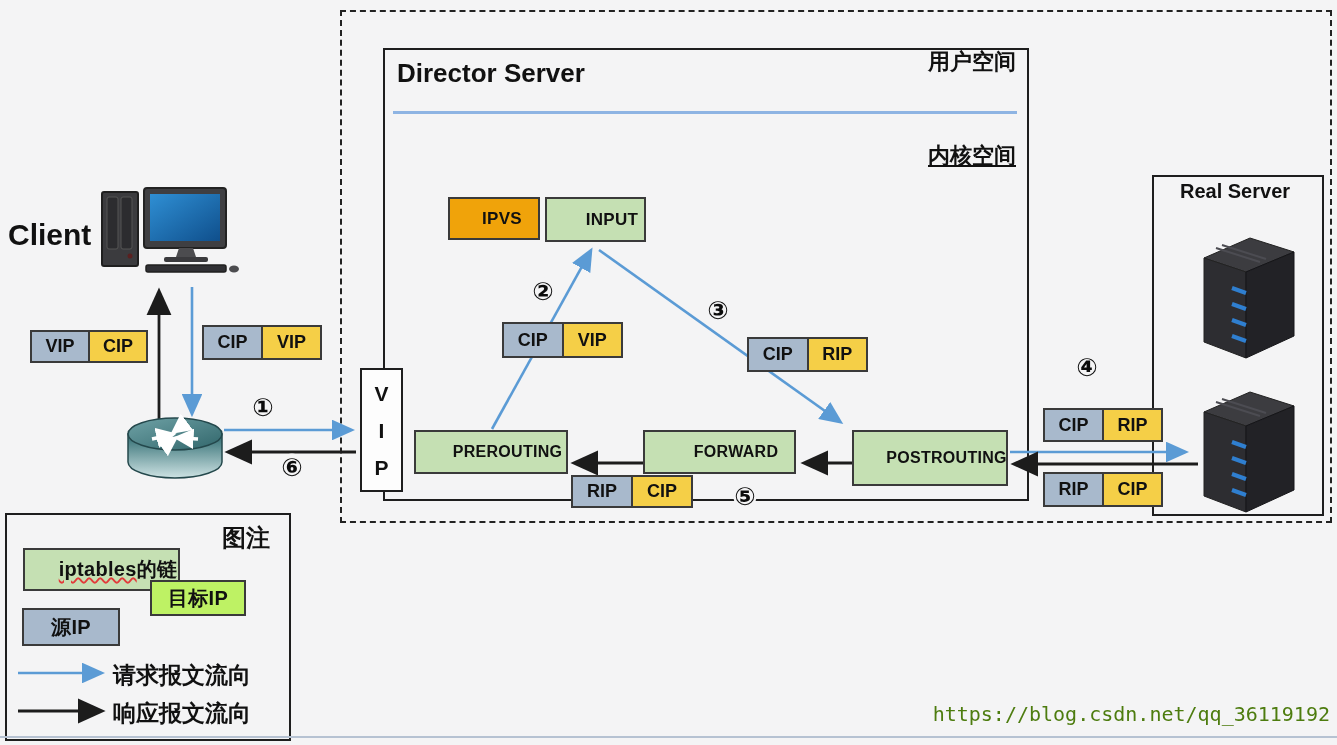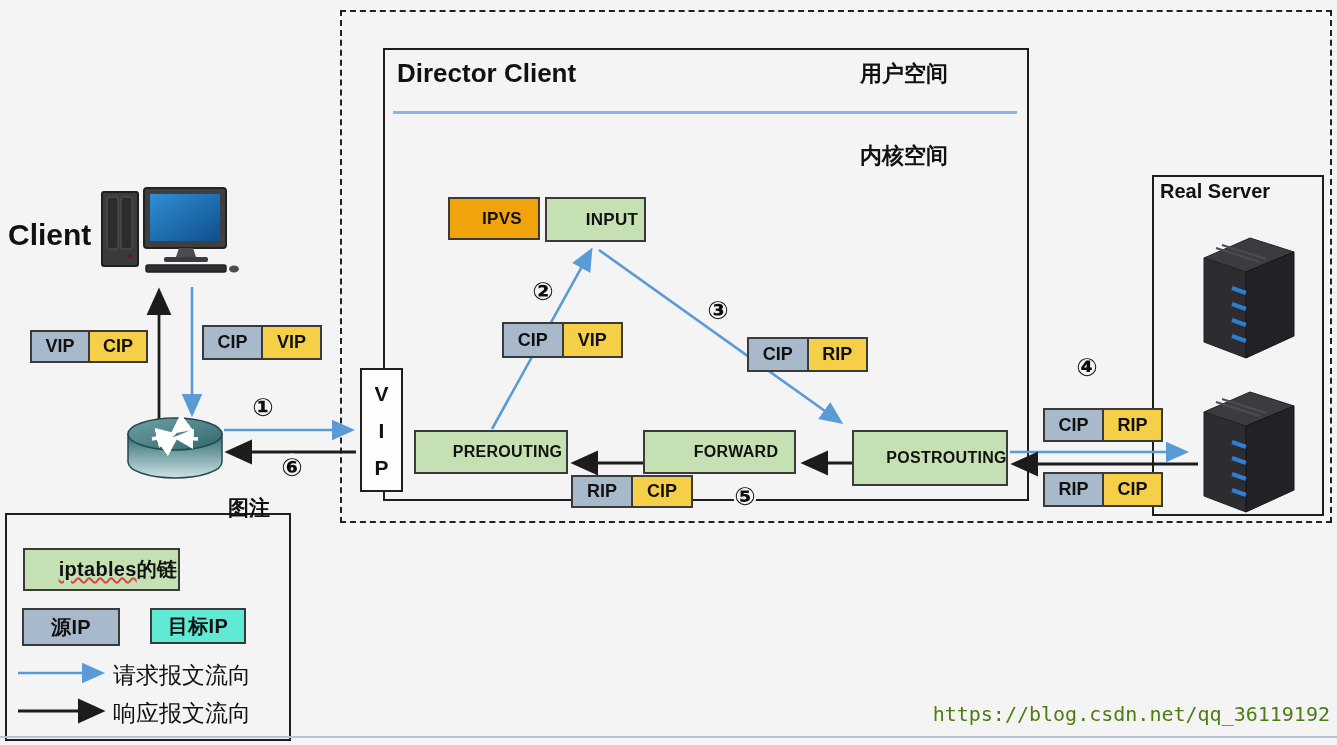--- a/index.html
+++ b/index.html
@@ -37,21 +37,21 @@
     font-weight:bold;font-size:21px;line-height:37px;box-sizing:border-box;
   }
   .num{
     z-index:9;font-size:25px;font-weight:600;color:#0c0c0c;
     transform:translate(-50%,-50%);background:#f4f4f5;border-radius:50%;
     line-height:1;padding:1px;
   }
   .lbl{font-weight:bold;white-space:nowrap;}
   .sep{background:#8eb4e3;height:2.5px;z-index:2;}
   #lines{position:absolute;left:0;top:0;z-index:4;}
-  .legend-text{font-weight:normal;font-size:23px;white-space:nowrap;}
+  .legend-text{font-weight:bold;font-size:23px;white-space:nowrap;}
   .wavy{text-decoration-line:underline;text-decoration-style:wavy;text-decoration-color:#e23b3b;text-decoration-thickness:1.5px;}
   .watermark{
     font-family:"DejaVu Sans Mono","Liberation Mono",monospace;
     color:#4d7c0f;font-size:20px;z-index:3;white-space:nowrap;
   }
   .bottom-rule{background:#b6c2d2;z-index:10;}
   .icon{z-index:5;}
 </style>
 </head>
 <body>
@@ -159,24 +159,24 @@
     <path d="M20,16 L64,30 M26,13 L70,27" stroke="#4c4c52" stroke-width="2"></path>
     <g stroke="#2f7fd0" stroke-width="4">
       <path d="M36,56 L50,61"></path>
         <path d="M36,72 L50,77"></path>
         <path d="M36,88 L50,93"></path>
         <path d="M36,104 L50,109"></path>
     </g>
   </svg>
 
   <div class="abs lbl" style="left:8px;top:218px;font-size:30px;z-index:6;">Client</div>
-  <div class="abs lbl" style="left:397px;top:58px;font-size:26px;z-index:6;">Director Client</div>
-  <div class="abs lbl" style="left:860px;top:59px;width:156px;font-size:22px;z-index:6;">用户空间</div>
-  <div class="abs lbl" style="left:860px;top:141px;width:156px;font-size:22px;z-index:6;">内核空间</div>
-  <div class="abs lbl" style="left:1160px;top:180px;width:150px;text-align:left;font-size:20px;z-index:6;">Real Server</div>
+  <div class="abs lbl" style="left:397px;top:58px;font-size:26px;z-index:6;">Director Server</div>
+  <div class="abs lbl" style="left:860px;top:47px;width:156px;text-align:right;font-size:22px;z-index:6;">用户空间</div>
+  <div class="abs lbl" style="left:860px;top:141px;width:156px;text-align:right;font-size:22px;z-index:6;text-decoration:underline;">内核空间</div>
+  <div class="abs lbl" style="left:1160px;top:180px;width:150px;text-align:center;font-size:20px;z-index:6;">Real Server</div>
 
   <div class="abs chain orange" style="left:448px;top:197px;width:92px;height:43px;">IPVS</div>
   <div class="abs chain green" style="left:545px;top:197px;width:101px;height:45px;">INPUT</div>
   <div class="abs chain green" style="left:414px;top:430px;width:154px;height:44px;font-size:16px;">PREROUTING</div>
   <div class="abs chain green" style="left:643px;top:430px;width:153px;height:44px;font-size:16px;">FORWARD</div>
   <div class="abs chain green" style="left:852px;top:430px;width:156px;height:56px;font-size:16px;">POSTROUTING</div>
 
   <div class="abs vipcol" style="left:360px;top:368px;width:43px;height:124px;">
     <span>V</span>
     <span>I</span>
@@ -212,25 +212,25 @@
     <div class="dst">CIP</div>
   </div>
 
   <div class="abs num" style="left:263px;top:407px;">①</div>
   <div class="abs num" style="left:543px;top:291px;">②</div>
   <div class="abs num" style="left:718px;top:310px;">③</div>
   <div class="abs num" style="left:1087px;top:367px;">④</div>
   <div class="abs num" style="left:745px;top:496px;">⑤</div>
   <div class="abs num" style="left:292px;top:467px;">⑥</div>
 
-  <div class="abs lbl" style="left:170px;top:494px;width:100px;text-align:right;font-size:21px;z-index:6;">图注</div>
+  <div class="abs lbl" style="left:170px;top:522px;width:100px;text-align:right;font-size:24px;z-index:6;">图注</div>
   <div class="abs chain green" style="left:23px;top:548px;width:157px;height:43px;font-size:20px;">
     <span class="wavy">iptables</span>
       <span>的链</span>
   </div>
   <div class="abs chain" style="left:22px;top:608px;width:98px;height:38px;background:#a8b9cc;font-size:20px;">源IP</div>
-  <div class="abs chain" style="left:150px;top:608px;width:96px;height:36px;background:#5eead4;font-size:20px;">目标IP</div>
+  <div class="abs chain" style="left:150px;top:580px;width:96px;height:36px;background:#bef264;font-size:20px;">目标IP</div>
   <div class="abs legend-text" style="left:113px;top:660px;z-index:6;">请求报文流向</div>
   <div class="abs legend-text" style="left:113px;top:698px;z-index:6;">响应报文流向</div>
 
   <div class="abs watermark" style="right:7px;top:702px;">https://blog.csdn.net/qq_36119192</div>
   <div class="abs bottom-rule" style="left:0;top:736px;width:1337px;height:2px;"></div>
 </div>
 
 </body></html>

